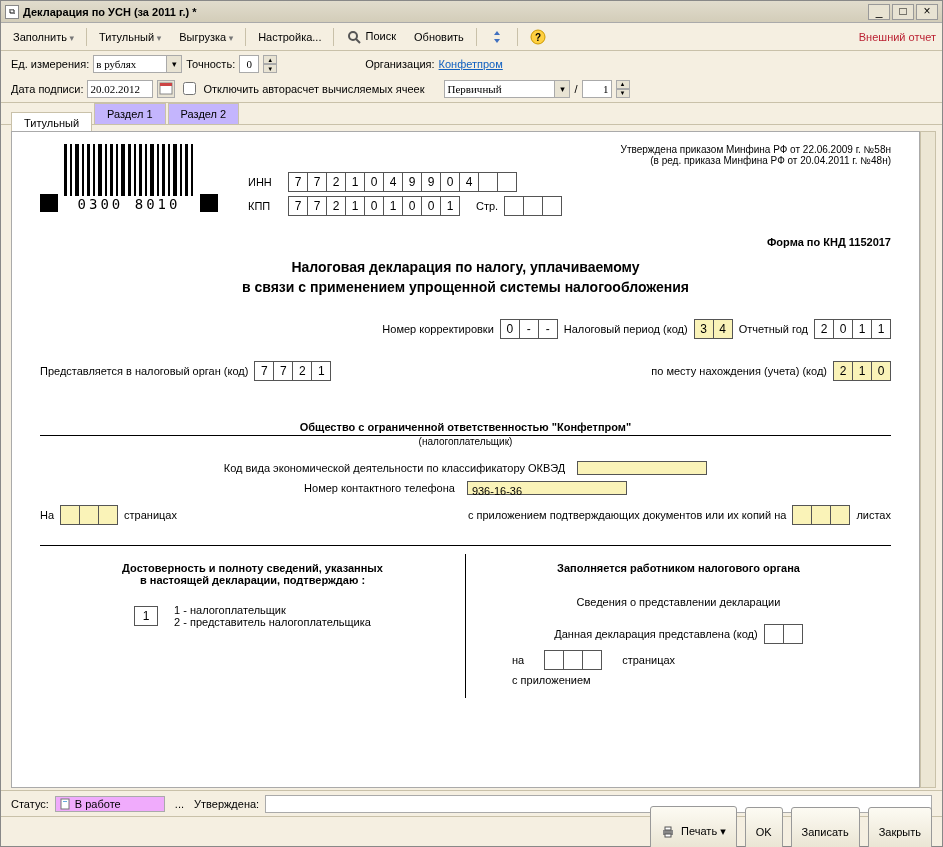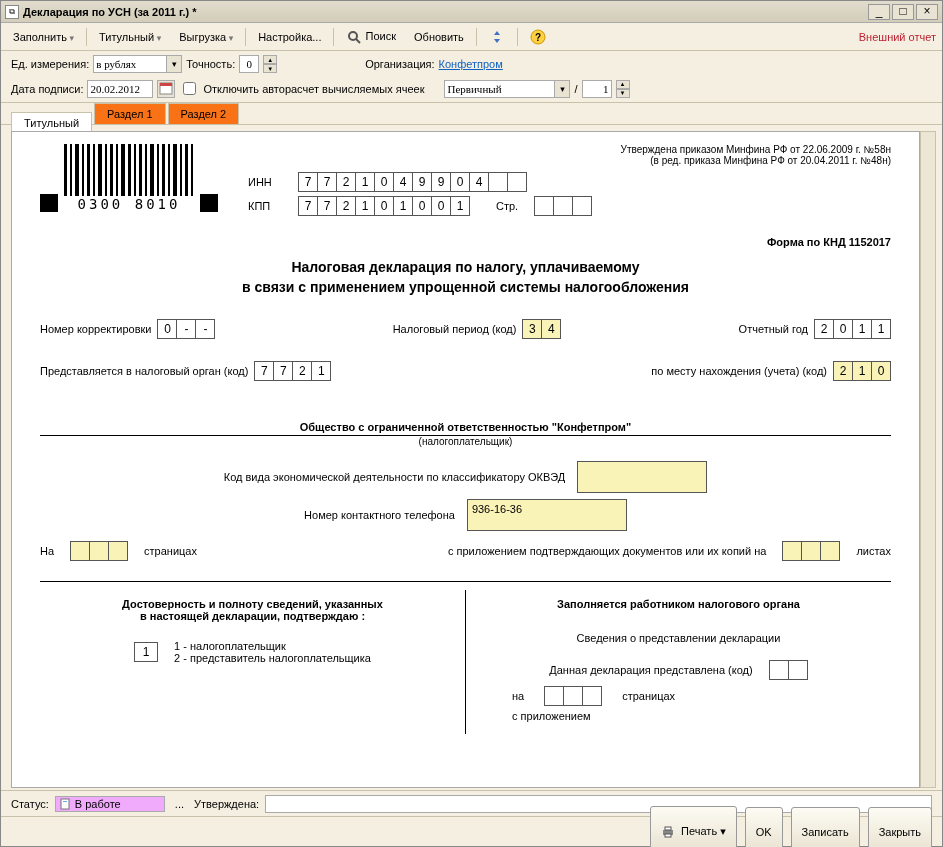--- a/index.html
+++ b/index.html
@@ -21,42 +21,42 @@
   select, input[type=text] { font:11px Tahoma; background:#fff; border:1px solid #aaa; height:18px; padding:0 2px; }
   .combo { display:inline-flex; }
   .combo input { border-right:none; }
   .combo .drop { width:16px; height:18px; border:1px solid #aaa; background:#e8e3d3; text-align:center; line-height:16px; font-size:9px; cursor:pointer; }
   .spin { display:inline-flex; flex-direction:column; }
   .spin button { width:14px; height:9px; font-size:6px; line-height:4px; padding:0; border:1px solid #aaa; background:#e8e3d3; cursor:pointer; }
   .link { color:#1060c0; text-decoration:underline; cursor:pointer; }
   .calbtn { width:18px; height:18px; border:1px solid #aaa; background:#e8e3d3; font-size:10px; text-align:center; line-height:16px; cursor:pointer; }
   .cbx { width:13px; height:13px; }
   .tabs { display:flex; padding:0 10px; border-bottom:1px solid #c9c1a9; background:#f5efe1; }
-  .tab { padding:4px 12px; border:1px solid #c9c1a9; border-bottom:none; margin-right:2px; cursor:pointer; background:#f97316; }
+  .tab { padding:4px 12px; border:1px solid #c9c1a9; border-bottom:none; margin-right:2px; cursor:pointer; background:#c4b5fd; }
   .tab.active { background:#fff; font-weight:normal; position:relative; top:9px; }
   .docwrap { flex:1; background:#f5efe1; padding:6px 6px 2px 10px; display:flex; overflow:hidden; }
   .doc { flex:1; background:#fff; border:1px solid #aaa; overflow:auto; padding:12px 28px 12px 28px; position:relative; }
   .scrolltrack { width:16px; background:#ece6d4; border:1px solid #c9c1a9; }
-  .form-row { display:flex; align-items:center; gap:16px; margin:4px 0; }
+  .form-row { display:flex; align-items:center; gap:6px; margin:4px 0; }
   .cells { display:flex; gap:0; }
   .cell { width:20px; height:20px; border:1px solid #555; text-align:center; line-height:18px; font-size:12px; margin-left:-1px; }
   .cell.y { background:#faf3b8; }
   .cell.first { margin-left:0; }
   .label { white-space:nowrap; }
   .rj { margin-left:auto; }
   .approval { text-align:right; font-size:10px; }
   .formcode { text-align:right; font-weight:bold; margin:16px 0 10px; }
   .bigtitle { text-align:center; font-weight:bold; font-size:14px; line-height:1.4; margin:4px 0 16px; }
   .center { text-align:center; }
   .small { font-size:10px; }
   .divider { border-top:1px solid #000; margin-top:20px; padding-top:8px; }
   .twocol { display:flex; gap:0; }
   .twocol > div { flex:1; padding:8px 16px; }
   .twocol > div:first-child { border-right:1px solid #000; }
-  .yfield { background:#faf3b8; border:1px solid #555; height:32px; display:inline-block; }
+  .yfield { background:#faf3b8; border:1px solid #555; height:14px; display:inline-block; }
   .status { height:26px; display:flex; align-items:center; gap:6px; padding:0 10px; border-top:1px solid #c9c1a9; }
   .statusfld { background:#f0abfc; border:1px solid #aaa; padding:1px 4px; display:inline-flex; align-items:center; gap:3px; }
   .dots { padding:2px 4px; cursor:pointer; }
   .footer { height:30px; display:flex; align-items:center; justify-content:flex-end; gap:8px; padding:0 10px; border-top:1px solid #c9c1a9; }
   .btn { padding:18px 10px; border:1px solid #999; background:linear-gradient(#fdfbf3,#e6e0cd); cursor:pointer; border-radius:3px; }
   .btn .pi { margin-right:3px; }
   .barcode { display:flex; align-items:flex-end; gap:6px; }
   .blk { width:18px; height:18px; background:#000; }
   .barnum { font:14px monospace; letter-spacing:3px; text-align:center; margin-top:-2px; }
 </style>
@@ -236,21 +236,21 @@
         </div>
       </div>
 
       <div class="formcode">Форма по КНД 1152017</div>
 
       <div class="bigtitle">
         <div>Налоговая декларация по налогу, уплачиваемому</div>
         <div>в связи с применением упрощенной системы налогообложения</div>
       </div>
 
-      <div class="form-row" style="justify-content:space-between; margin:22px 0">
+      <div class="form-row" style="justify-content:flex-end; margin:22px 0">
         <span style="display:flex;align-items:center;gap:6px">
           <span class="label">Номер корректировки</span>
           <span class="cells" id="corr-cells">
               <span class="cell first">0</span>
               <span class="cell">-</span>
               <span class="cell">-</span>
             </span>
         </span>
         <span style="display:flex;align-items:center;gap:6px">
           <span class="label">Налоговый период (код)</span>

